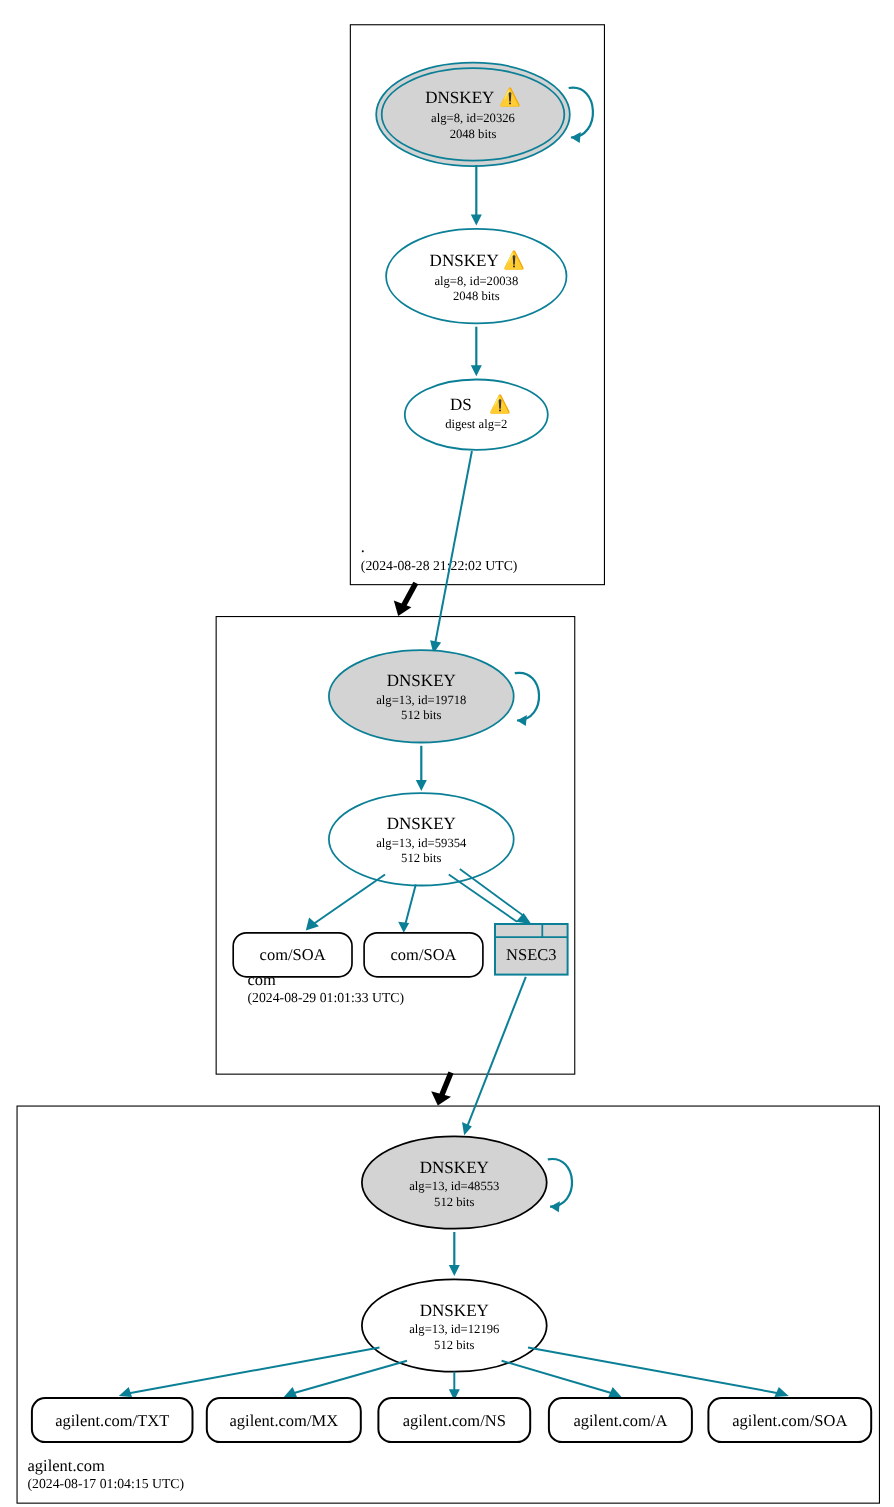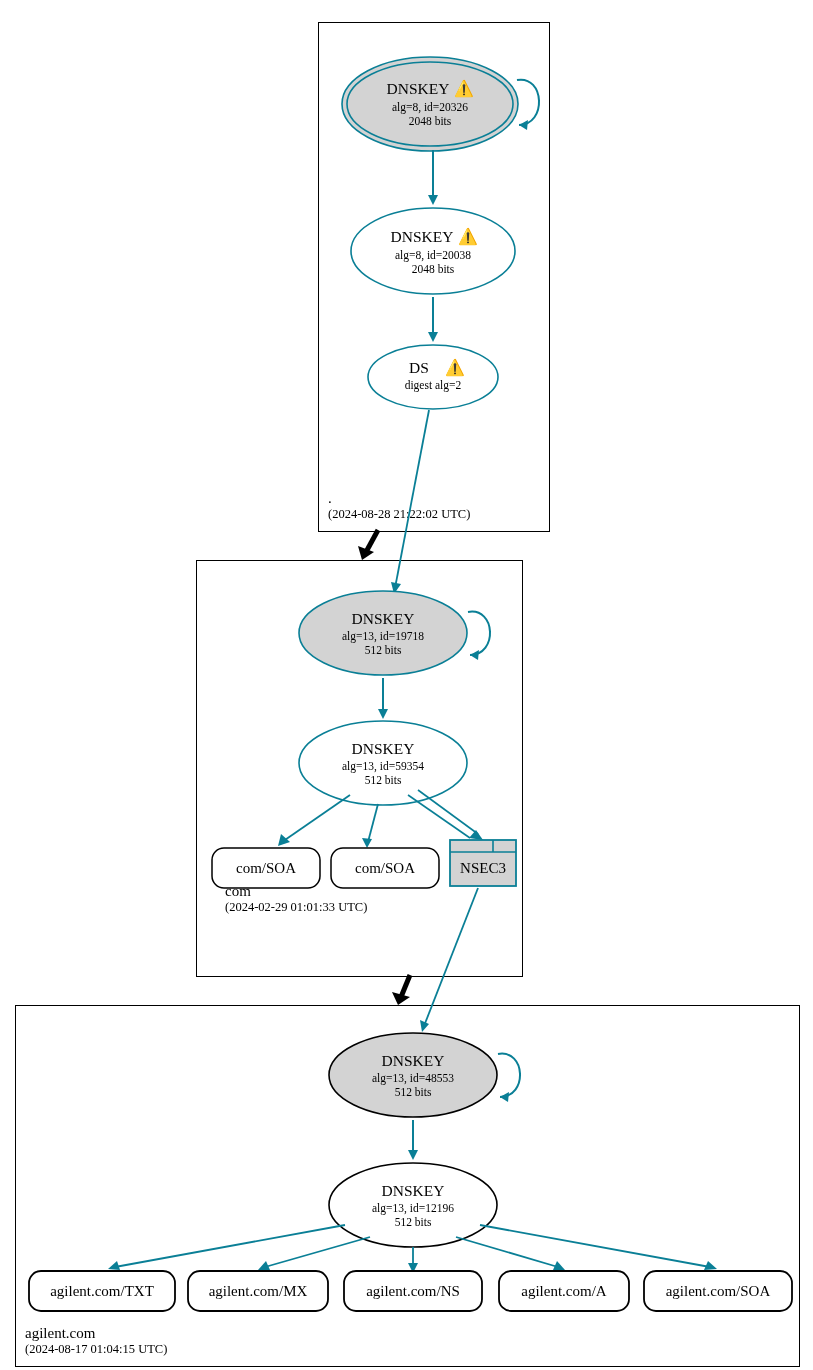--- a/index.html
+++ b/index.html
@@ -87,21 +87,21 @@
 <svg class="node-svg" style="left:365px; top:342px; width:136px; height:70px;">
   <ellipse cx="68" cy="35" rx="65" ry="32" class="ellipse-fill-white stroke-teal" stroke-width="1.6"></ellipse>
   <text x="54" y="31" text-anchor="middle" class="node-title">DS</text>
   <text x="90" y="31" text-anchor="middle" class="warn-icon" font-size="16">⚠️</text>
   <text x="68" y="47" text-anchor="middle" class="node-sub">digest alg=2</text>
 </svg>
 
 <div class="zone-box" style="left:196px; top:560px; width:325px; height:415px;"></div>
 <div class="zone-label" style="left:206px; top:883px;margin-left:19px;">
   <div class="name">com</div>
-  <div class="timestamp">(2024-02-29 01:01:33 UTC)</div>
+  <div class="timestamp">(2024-08-29 01:01:33 UTC)</div>
 </div>
 
 <svg class="node-svg" style="left:385px; top:410px; width:60px; height:190px;">
   <line x1="44" y1="0" x2="10" y2="178" class="stroke-teal" stroke-width="1.8"></line>
   <polygon points="9,184 6,172 16,174" fill="#0a7f96"></polygon>
 </svg>
 
 <svg class="node-svg" style="left:350px; top:530px; width:40px; height:38px;">
   <line x1="28" y1="0" x2="16" y2="22" stroke="#000" stroke-width="5"></line>
   <polygon points="12,30 8,16 24,22" fill="#000"></polygon>

